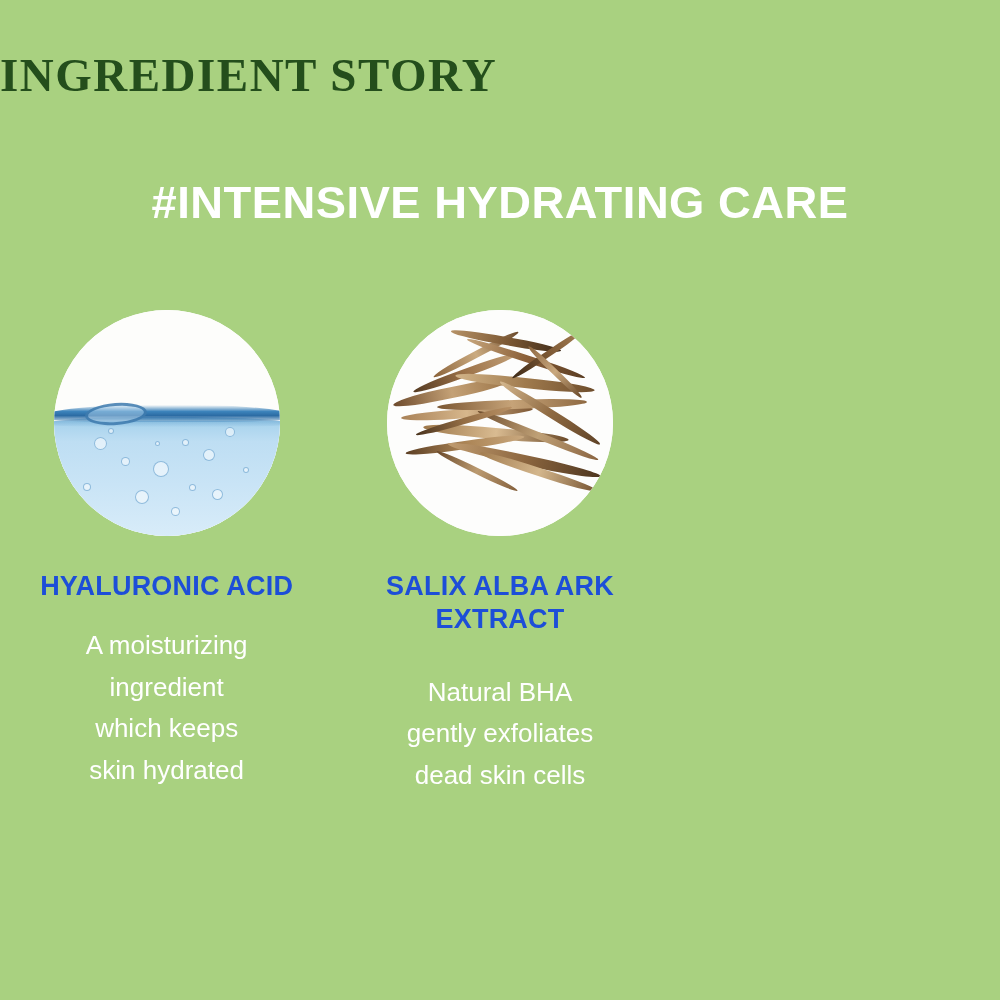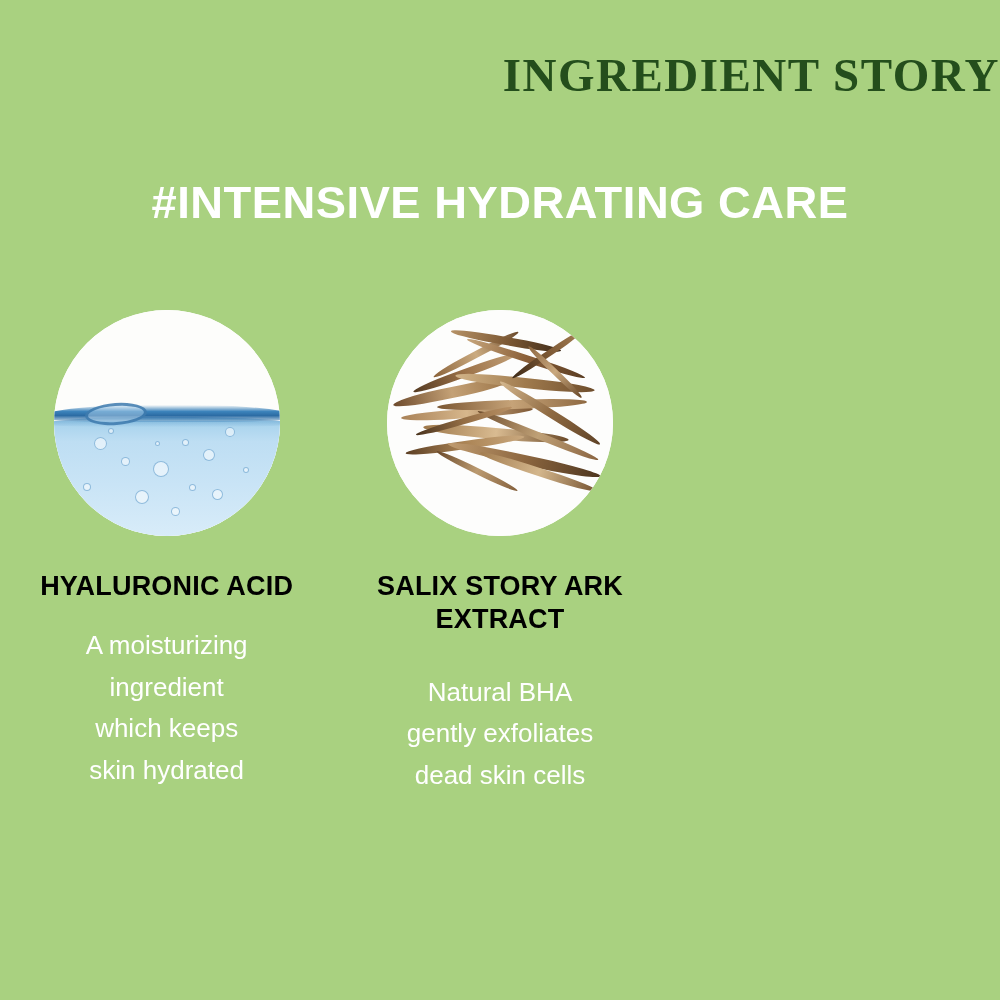--- a/index.html
+++ b/index.html
@@ -8,21 +8,21 @@
     background:#a9d180;
     font-family:"Liberation Sans", sans-serif;
     overflow:hidden;
     position:relative;
   }
 
   
   .title {
     position:absolute;
     top:50px; left:0; width:1000px;
-    text-align:right;
+    text-align:left;
     font-family:"Liberation Serif", serif;
     font-weight:bold;
     font-size:47px;
     letter-spacing:1.5px;
     color:#244e1c;
     line-height:1.1;
   }
 
   
   .subtitle {
@@ -132,21 +132,21 @@
     border-radius:40% 40% 40% 40% / 50% 50% 50% 50%;
     transform-origin:center;
   }
 
   
   .ing-name {
     margin-top:34px;
     text-align:center;
     font-weight:bold;
     font-size:27px;
-    color:#000000;
+    color:#1d4ed8;
     line-height:1.22;
     letter-spacing:0.2px;
     padding:0 20px;
   }
   .ing-desc {
     margin-top:22px;
     text-align:center;
     font-size:26px;
     color:#ffffff;
     line-height:1.6;
@@ -215,20 +215,20 @@
         <div class="twig" style="left:26%;top:64%;width:156px;height:10px;background:linear-gradient(90deg,#c09c70,#8d6740,#4e361f);transform:rotate(12deg);"></div>
         <div class="twig" style="left:38%;top:54%;width:130px;height:7px;background:linear-gradient(90deg,#6f4e2e,#bfa076,#8a6440);transform:rotate(22deg);"></div>
         <div class="twig" style="left:46%;top:44%;width:118px;height:8px;background:linear-gradient(90deg,#d4b78e,#8f6a42,#5f4226);transform:rotate(32deg);"></div>
         <div class="twig" style="left:52%;top:18%;width:86px;height:6px;background:linear-gradient(90deg,#3d2a18,#7b5733,#a88257);transform:rotate(-34deg);"></div>
         <div class="twig" style="left:58%;top:26%;width:74px;height:6px;background:linear-gradient(90deg,#8d6740,#c9a87e,#6a4928);transform:rotate(44deg);"></div>
         <div class="twig" style="left:12%;top:48%;width:100px;height:6px;background:linear-gradient(90deg,#4a331d,#946e45,#b89064);transform:rotate(-16deg);"></div>
         <div class="twig" style="left:40%;top:70%;width:124px;height:8px;background:linear-gradient(90deg,#a37d50,#d3b68c,#74512f);transform:rotate(18deg);"></div>
         <div class="twig" style="left:20%;top:70%;width:90px;height:6px;background:linear-gradient(90deg,#6b4a2b,#bb9a70,#84603c);transform:rotate(26deg);"></div>
       </div>
     </div>
-    <div class="ing-name">SALIX STORY
+    <div class="ing-name">SALIX ALBA
 ARK EXTRACT</div>
     <div class="ing-desc">Natural BHA
 gently exfoliates
 dead skin cells</div>
   </div>
 
 </div>
 
 </body></html>

